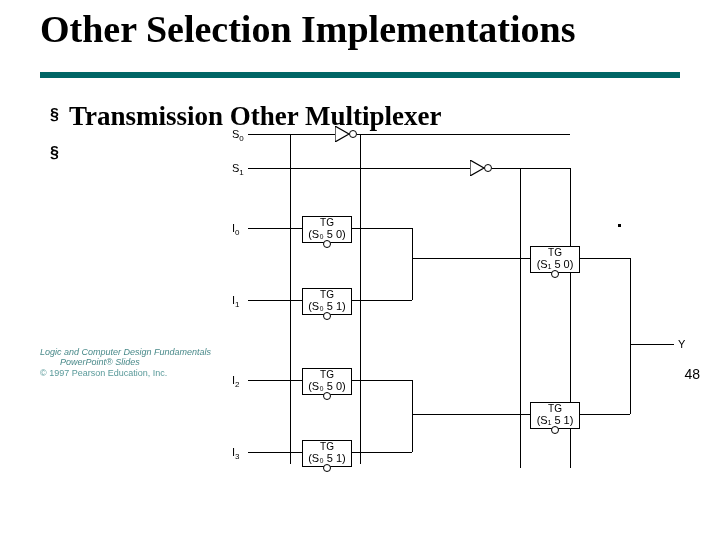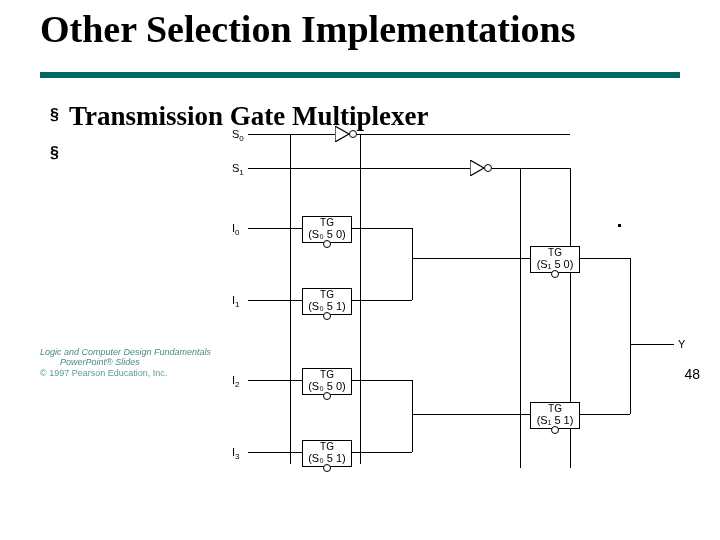--- a/index.html
+++ b/index.html
@@ -126,21 +126,21 @@
 <body>
 
 <div class="slide">
 
   <div class="title">Other Selection Implementations</div>
   <div class="title-rule"></div>
 
   <div class="content">
     <div class="bullet-row">
       <span class="bullet-mark">§</span>
-      <span class="bullet-text">Transmission Gate Multiplexer</span>
+      <span class="bullet-text">Transmission Other Multiplexer</span>
     </div>
     <div class="bullet-row">
       <span class="bullet-mark">§</span>
     </div>
   </div>
 
   <div class="diagram">
 
     <div class="lbl" style="left:2px; top:2px;">
       <span>S</span><span class="sub">0</span>

